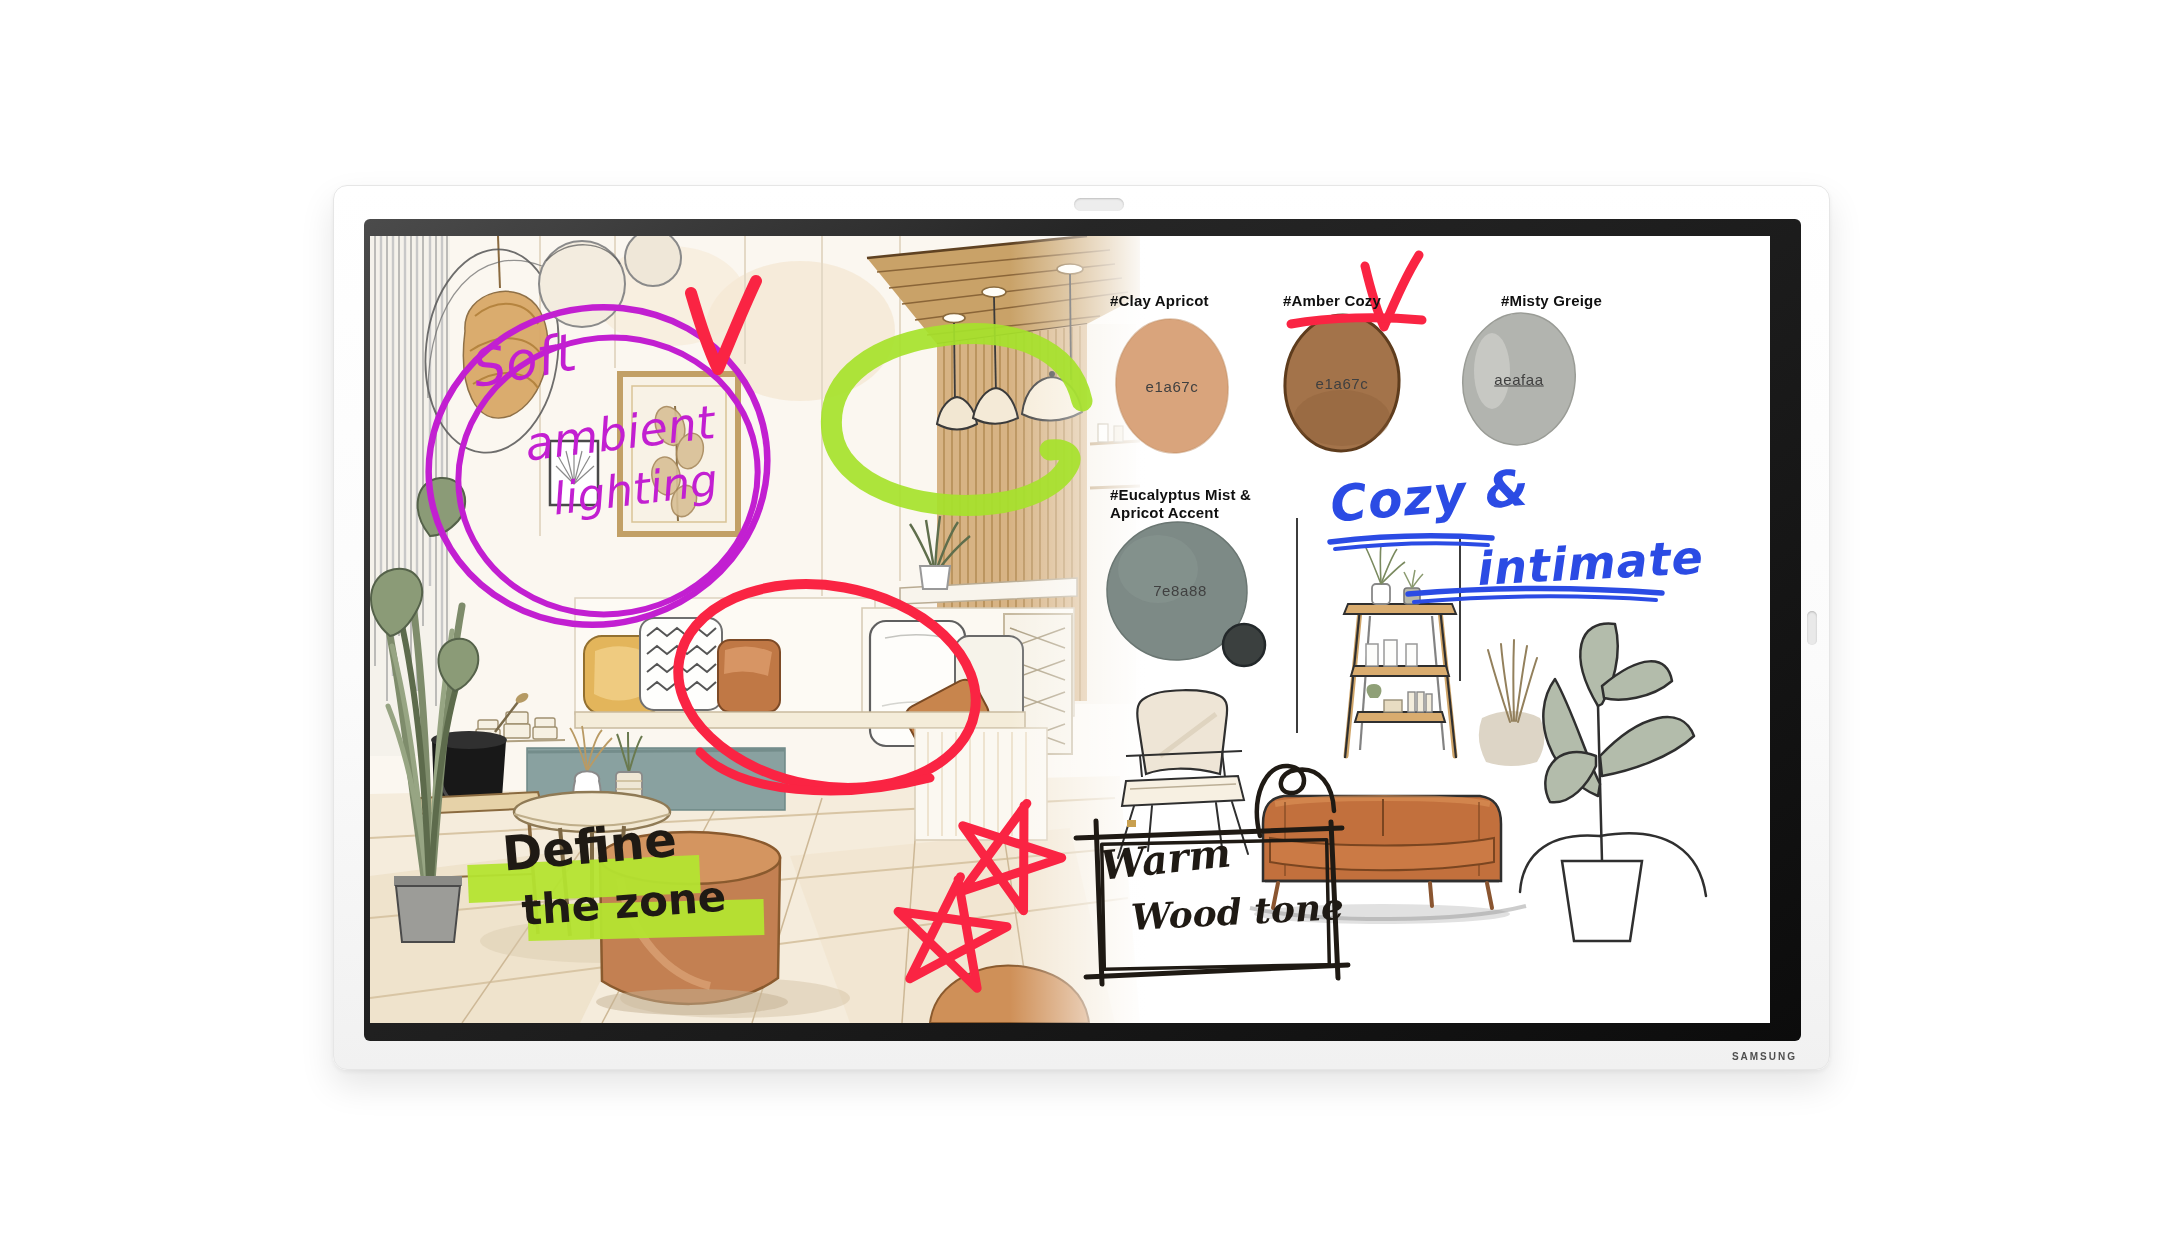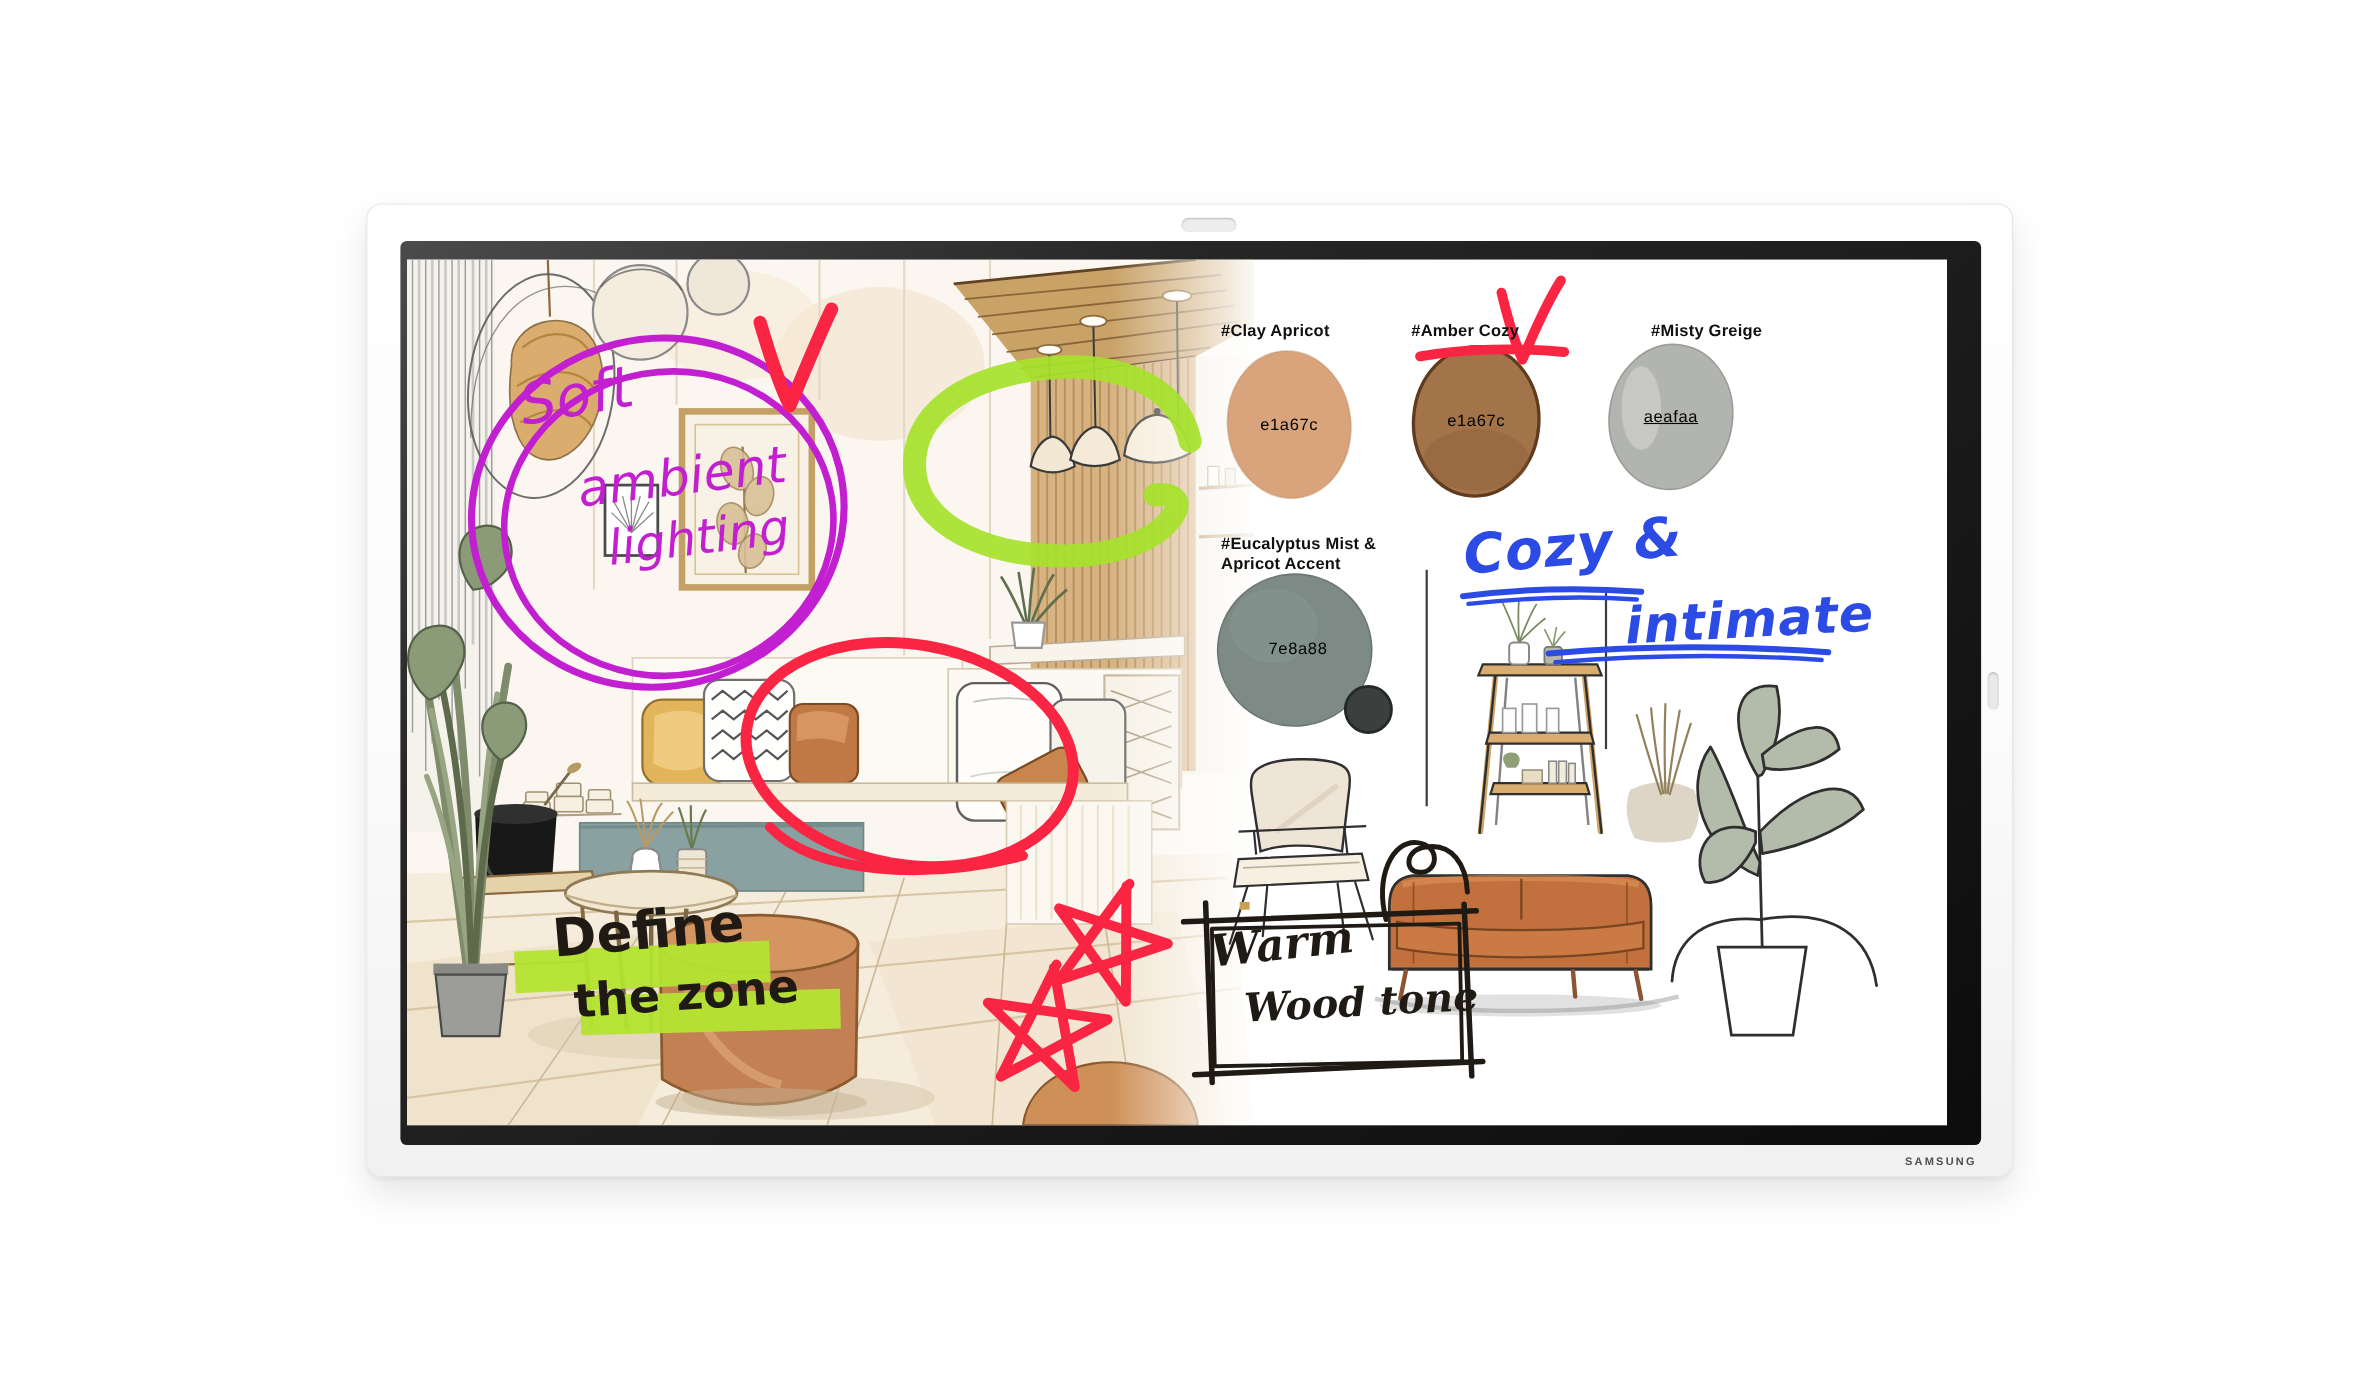--- a/index.html
+++ b/index.html
@@ -14,21 +14,21 @@
           background:linear-gradient(145deg,#4b4b4b 0%,#262626 28%,#0c0c0c 100%);}
   .screen{position:absolute;left:36px;top:50px;width:1400px;height:787px;background:#fdfdfd;overflow:hidden;}
   .top-pill{position:absolute;left:740px;top:12px;width:50px;height:13px;border-radius:7px;background:#ededed;
           box-shadow:inset 0 1px 2px rgba(0,0,0,.20), 0 1px 0 rgba(255,255,255,.8);}
   .side-pill{position:absolute;left:1473px;top:425px;width:10px;height:34px;border-radius:5px;background:#e9e9e9;
           box-shadow:inset 0 1px 2px rgba(0,0,0,.22);}
   .brand{position:absolute;right:32px;bottom:7px;font-size:10px;font-weight:700;letter-spacing:2px;color:#4e4e4e;}
   
   .screen > div{position:absolute;}
   .swatch-label{font-size:15px;font-weight:700;color:#101010;letter-spacing:.2px;line-height:18px;white-space:nowrap;}
-  .hex{transform:translate(-50%,-50%);font-size:15px;font-weight:400;color:#000000;letter-spacing:.6px;white-space:nowrap;}
+  .hex{transform:translate(-50%,-50%);font-size:15px;font-weight:400;color:#404040;letter-spacing:.6px;white-space:nowrap;}
   .hw{white-space:nowrap;transform-origin:left top;font-family:"DejaVu Sans", sans-serif;}
   .hw-purple{color:var(--mk-purple);font-style:italic;font-weight:500;}
   .hw-ink{color:var(--mk-ink);}
   .hw-blue{color:var(--mk-blue);font-style:italic;font-weight:700;}
   .hw-serif{font-family:"DejaVu Serif", serif;font-style:italic;font-weight:700;}
   svg.canvas{position:absolute;left:0;top:0;}
   
   .mk-red{stroke:var(--mk-red);fill:none;stroke-linecap:round;stroke-linejoin:round;}
   .mk-green{stroke:var(--mk-green);fill:none;stroke-linecap:round;}
   .mk-purple{stroke:var(--mk-purple);fill:none;stroke-linecap:round;}

